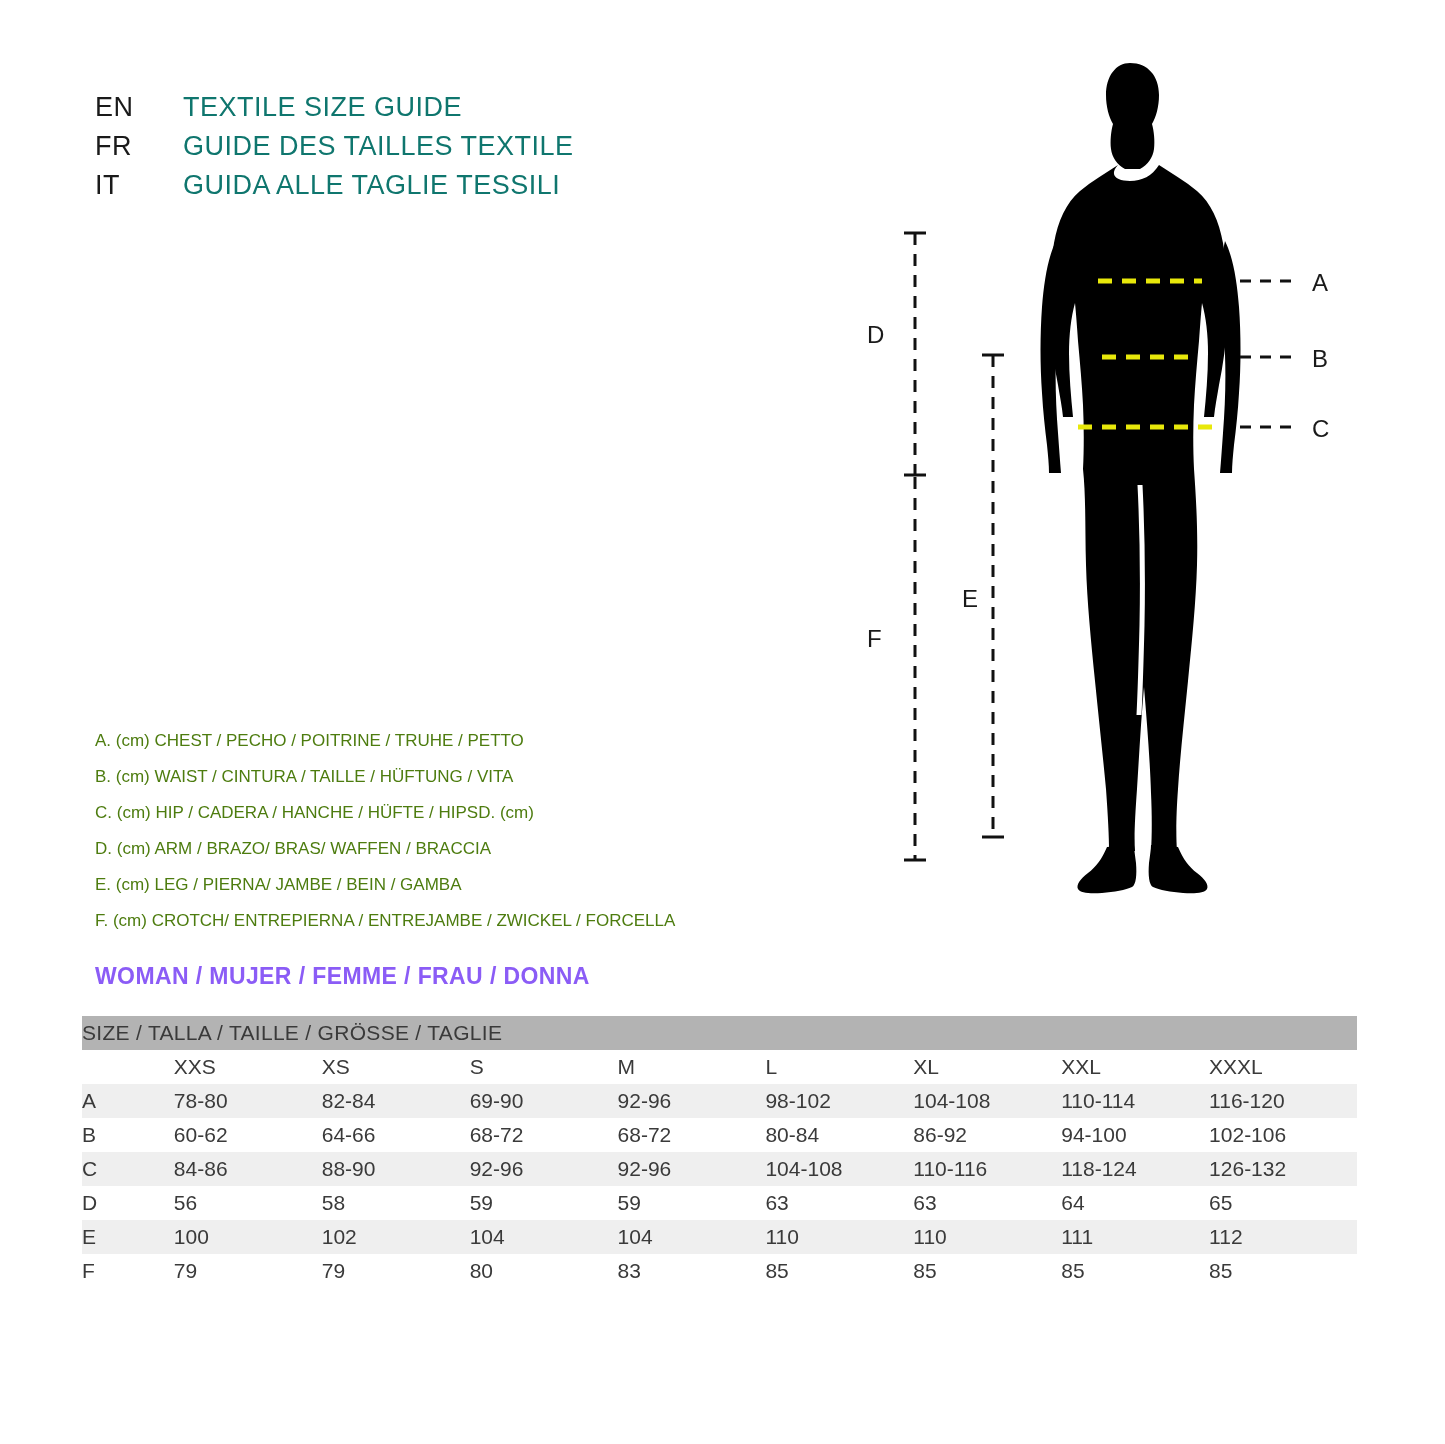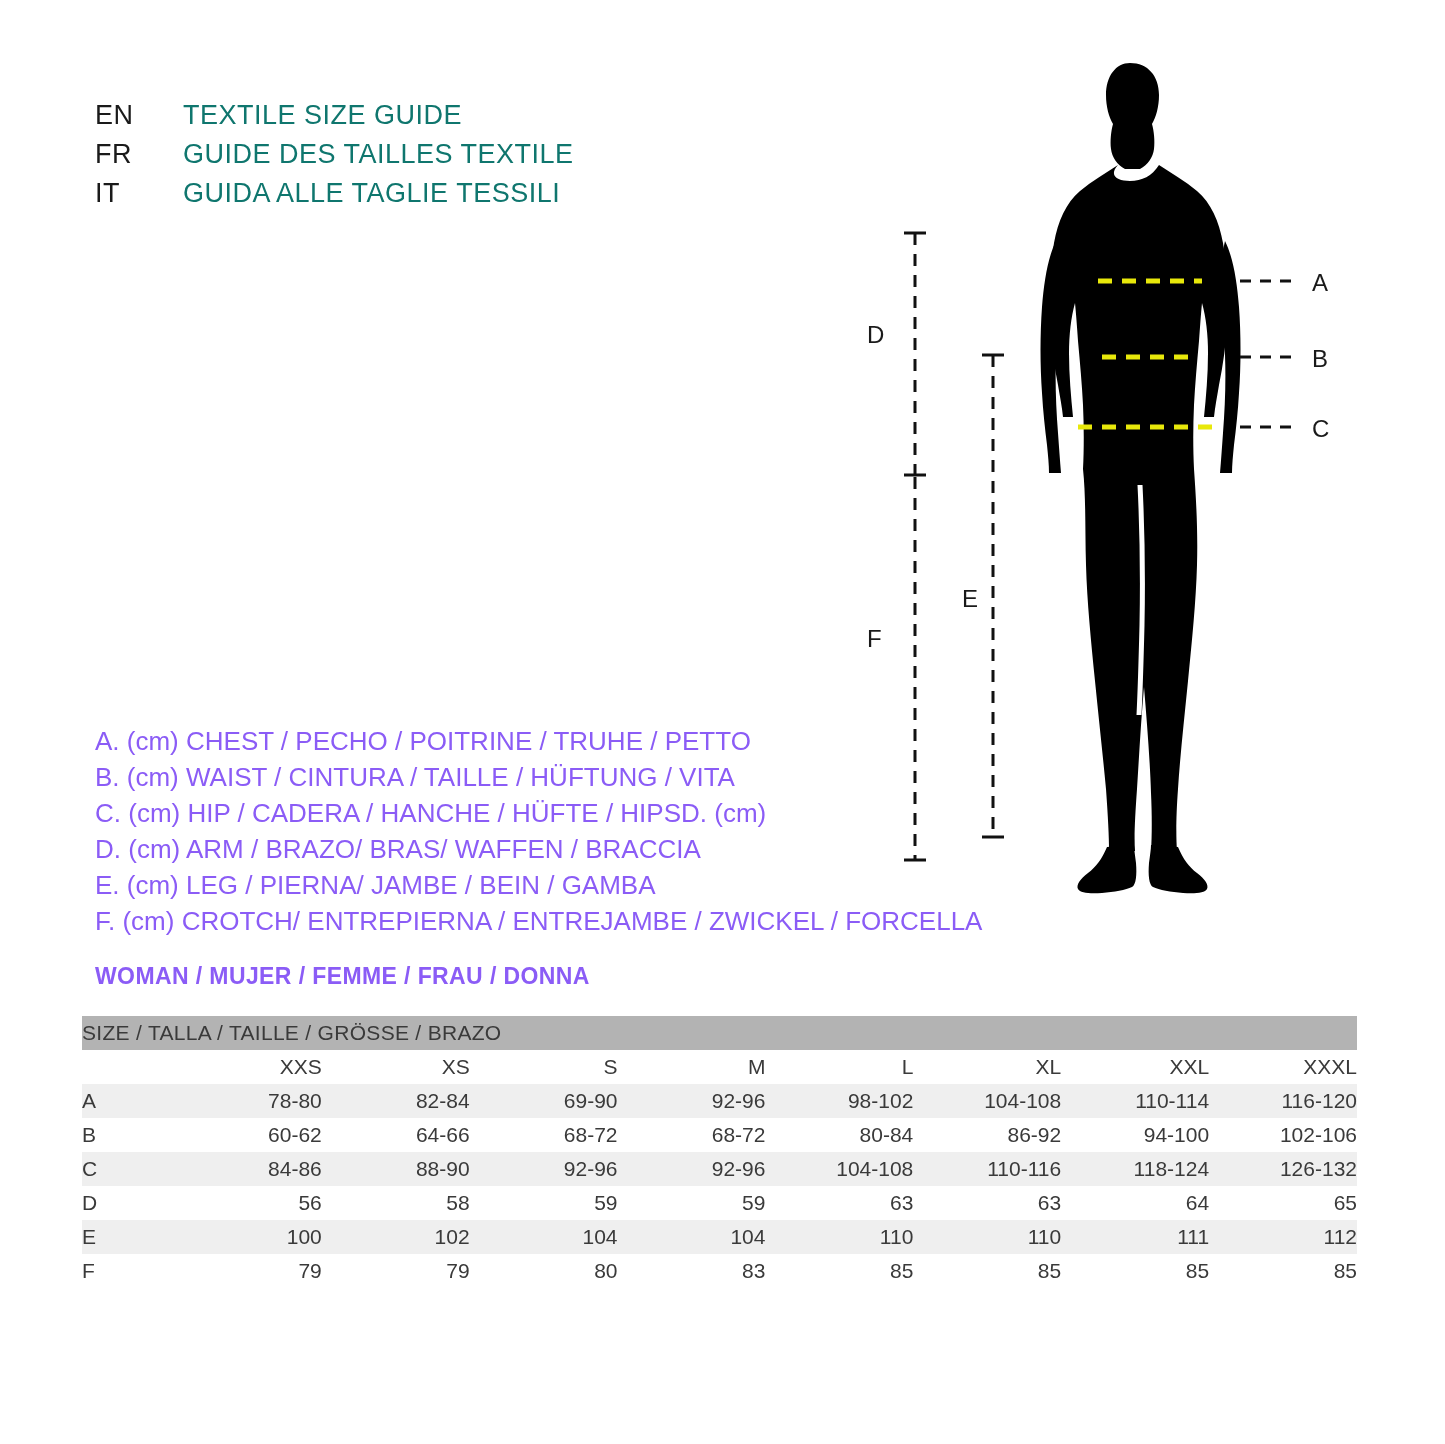--- a/index.html
+++ b/index.html
@@ -16,21 +16,21 @@
 
   
   #lang-block {
     position: absolute;
     left: 95px;
     top: 92px;
     width: 620px;
   }
   .lang-row {
     display: flex;
-    align-items: flex-end;
+    align-items: flex-start;
     height: 39px;
   }
   .lang-code {
     width: 88px;
     font-size: 27px;
     letter-spacing: 0.5px;
     color: #1a1a1a;
   }
   .lang-text {
     font-size: 27px;
@@ -40,23 +40,23 @@
   }
 
   
   #legend-block {
     position: absolute;
     left: 95px;
     top: 723px;
     width: 820px;
   }
   .legend-row {
-    font-size: 26px;
+    font-size: 17px;
     line-height: 36px;
-    color: #8b5cf6;
+    color: #4d7c0f;
     white-space: nowrap;
   }
 
   
   #gender-label {
     position: absolute;
     left: 95px;
     top: 963px;
     font-size: 23px;
     letter-spacing: 0.4px;
@@ -90,21 +90,21 @@
     letter-spacing: 0.3px;
   }
   .row-white { background: #ffffff; }
   .row-grey  { background: #efefef; }
   .cell-label {
     width: 82px;
     padding-left: 16px;
     text-align: left;
     color: #3a3a3a;
   }
-  .cell-val { text-align: right; width: 132px; }
+  .cell-val { text-align: left; width: 132px; }
   .hdr-row td { color: #3a3a3a; font-size: 21px; height: 38px; }
 
   
   #figure-area {
     position: absolute;
     left: 830px;
     top: 45px;
     width: 560px;
     height: 860px;
   }
@@ -255,21 +255,21 @@
   <div class="legend-row">D. (cm) ARM / BRAZO/ BRAS/ WAFFEN / BRACCIA</div>
   <div class="legend-row">E. (cm) LEG / PIERNA/ JAMBE / BEIN / GAMBA</div>
   <div class="legend-row">F. (cm) CROTCH/ ENTREPIERNA / ENTREJAMBE / ZWICKEL / FORCELLA</div>
 </div>
 
 <div id="gender-label">WOMAN / MUJER / FEMME / FRAU / DONNA</div>
 
 <table id="size-table">
   <tbody>
     <tr class="tbl-banner">
-      <td colspan="9">SIZE / TALLA / TAILLE / GRÖSSE / BRAZO</td>
+      <td colspan="9">SIZE / TALLA / TAILLE / GRÖSSE / TAGLIE</td>
     </tr>
     <tr class="hdr-row row-white">
       <td class="cell-label"></td>
       <td class="cell-val">XXS</td>
       <td class="cell-val">XS</td>
       <td class="cell-val">S</td>
       <td class="cell-val">M</td>
       <td class="cell-val">L</td>
       <td class="cell-val">XL</td>
       <td class="cell-val">XXL</td>

